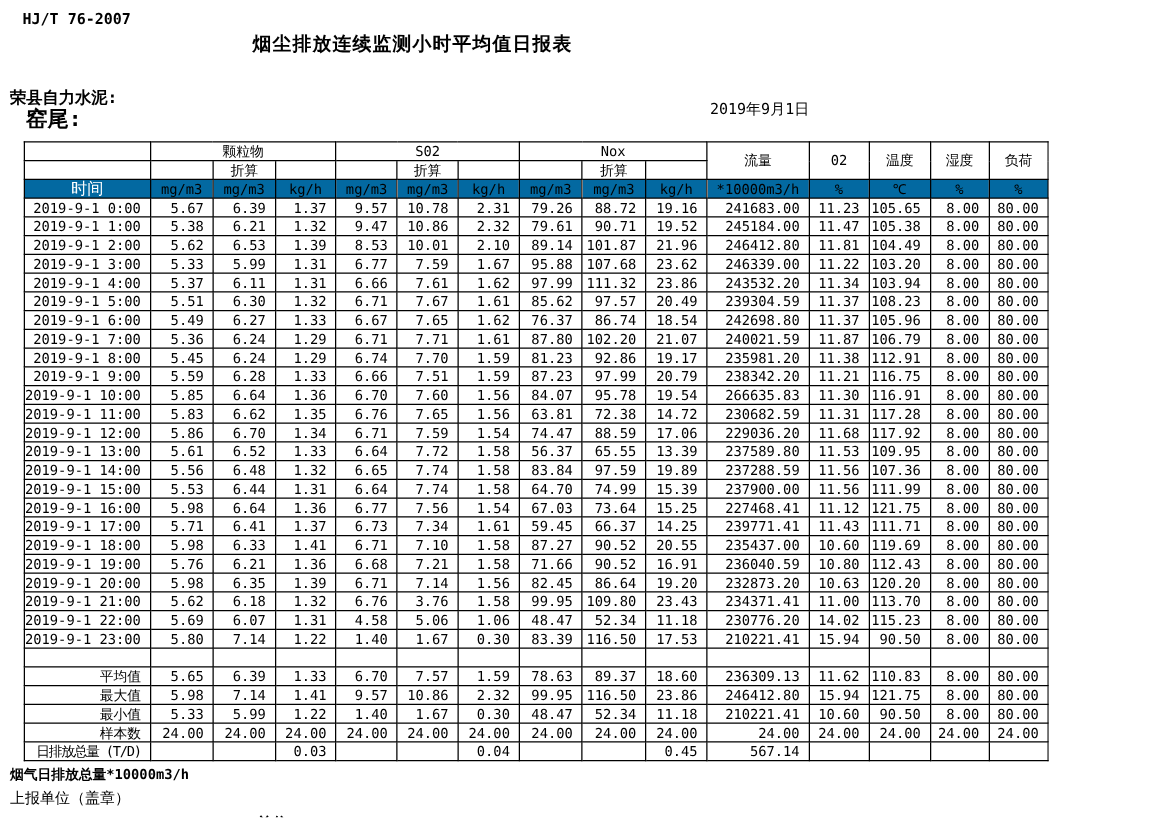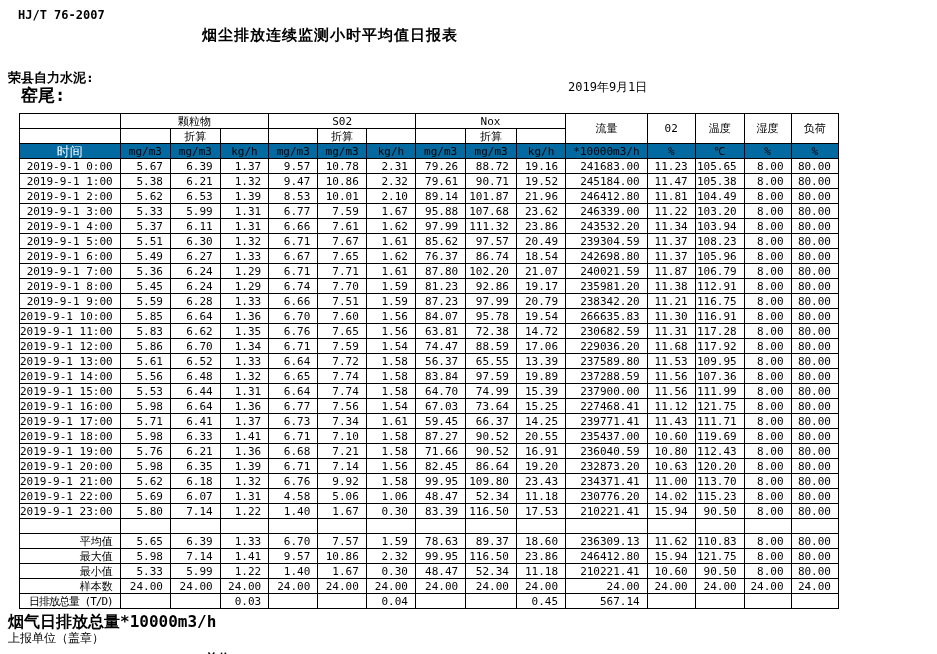--- a/index.html
+++ b/index.html
@@ -10,21 +10,21 @@
     font-family:"DejaVu Sans Mono","Liberation Mono",monospace;
     color:#000;
     overflow:hidden;
   }
   .abs{position:absolute;white-space:nowrap;}
   .standard-no{left:18px;top:8px;font-size:12px;font-weight:bold;}
   .report-title{left:202px;top:26px;font-size:15px;font-weight:bold;letter-spacing:1px;}
   .company-line{left:8px;top:69px;font-size:13px;font-weight:bold;}
   .location-line{left:8px;top:84px;font-size:17px;font-weight:bold;margin-left:13px;}
   .date-line{left:568px;top:79px;font-size:12px;}
-  .footnote{left:8px;top:612px;font-size:16px;font-weight:bold;}
+  .footnote{left:8px;top:612px;font-size:11px;font-weight:bold;}
   .report-unit{left:8px;top:630px;font-size:12px;font-weight:normal;}
   .unit-label{left:205px;top:630px;font-size:13px;font-weight:bold;margin-top:20px;}
 
   table.report{
     position:absolute;left:19px;top:113px;
     border-collapse:collapse;table-layout:fixed;
   }
   table.report td, table.report th{
     border:1px solid #000;
     font-size:11px;
@@ -473,21 +473,21 @@
           <td class="num-cell">120.20</td>
           <td class="num-cell">8.00</td>
           <td class="num-cell">80.00</td>
         </tr>
         <tr>
           <td class="time-cell">2019-9-1 21:00</td>
           <td class="num-cell">5.62</td>
           <td class="num-cell">6.18</td>
           <td class="num-cell">1.32</td>
           <td class="num-cell">6.76</td>
-          <td class="num-cell">9.92</td>
+          <td class="num-cell">3.76</td>
           <td class="num-cell">1.58</td>
           <td class="num-cell">99.95</td>
           <td class="num-cell">109.80</td>
           <td class="num-cell">23.43</td>
           <td class="num-cell">234371.41</td>
           <td class="num-cell">11.00</td>
           <td class="num-cell">113.70</td>
           <td class="num-cell">8.00</td>
           <td class="num-cell">80.00</td>
         </tr>

